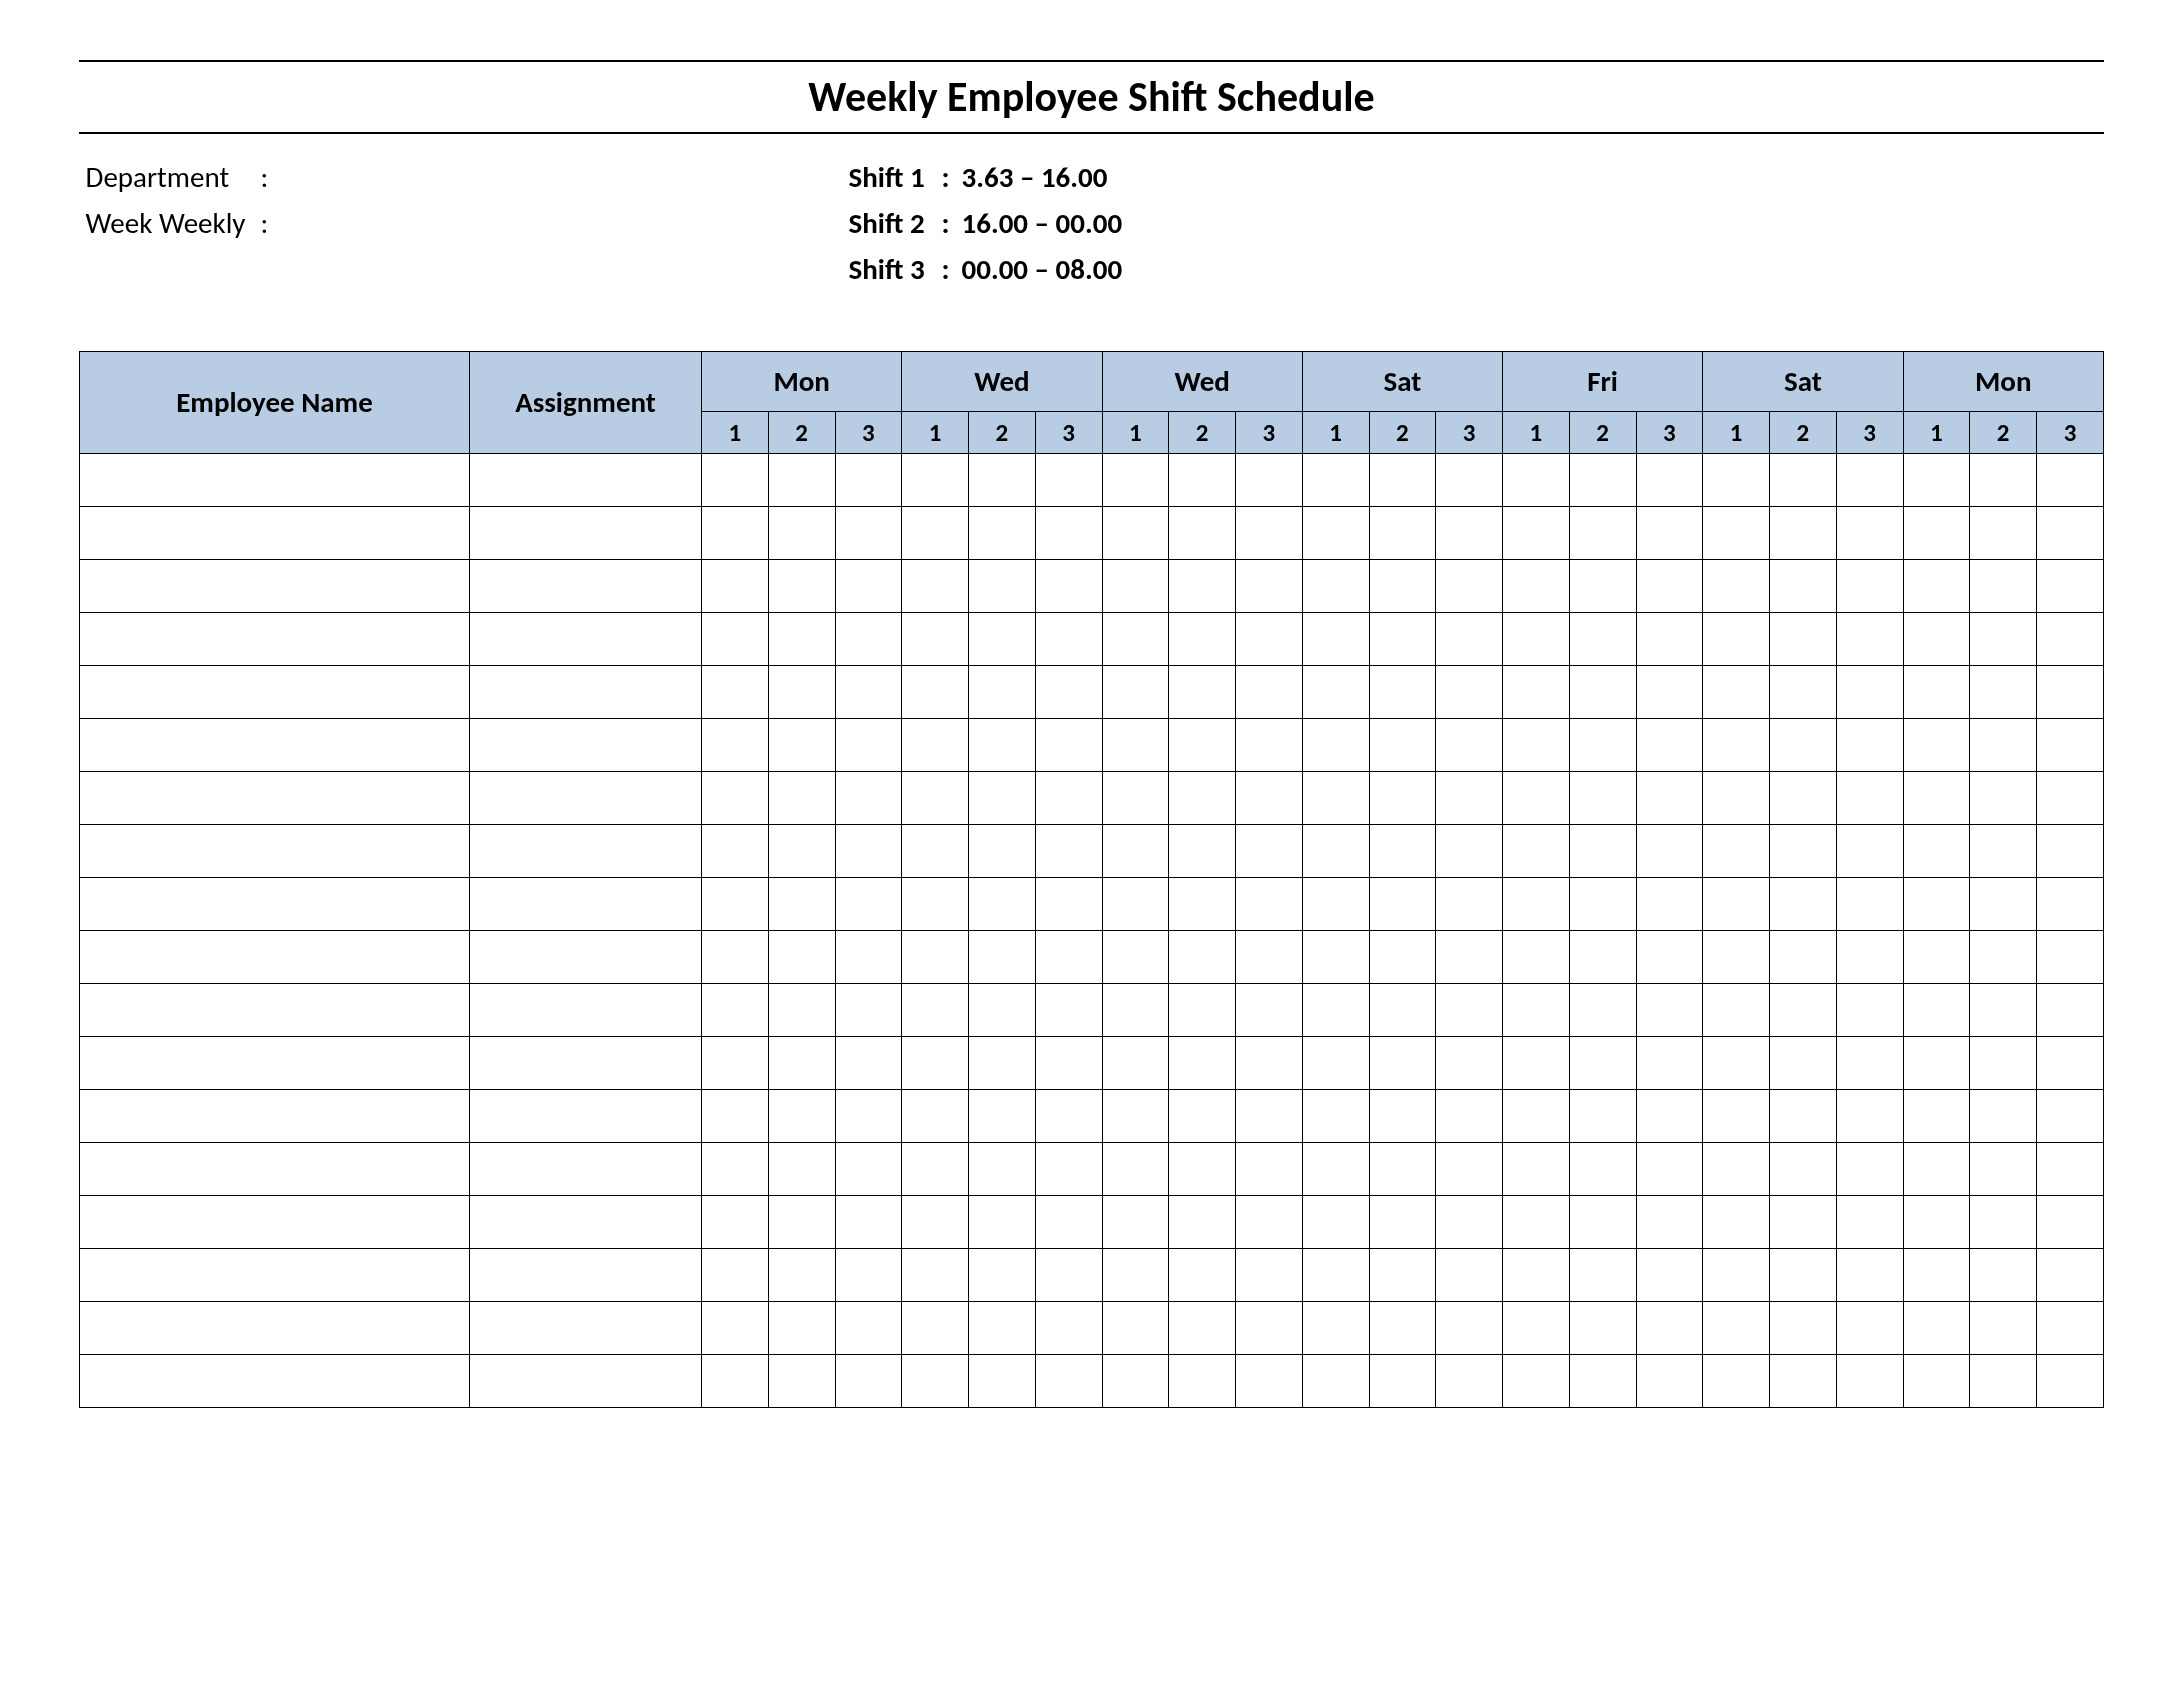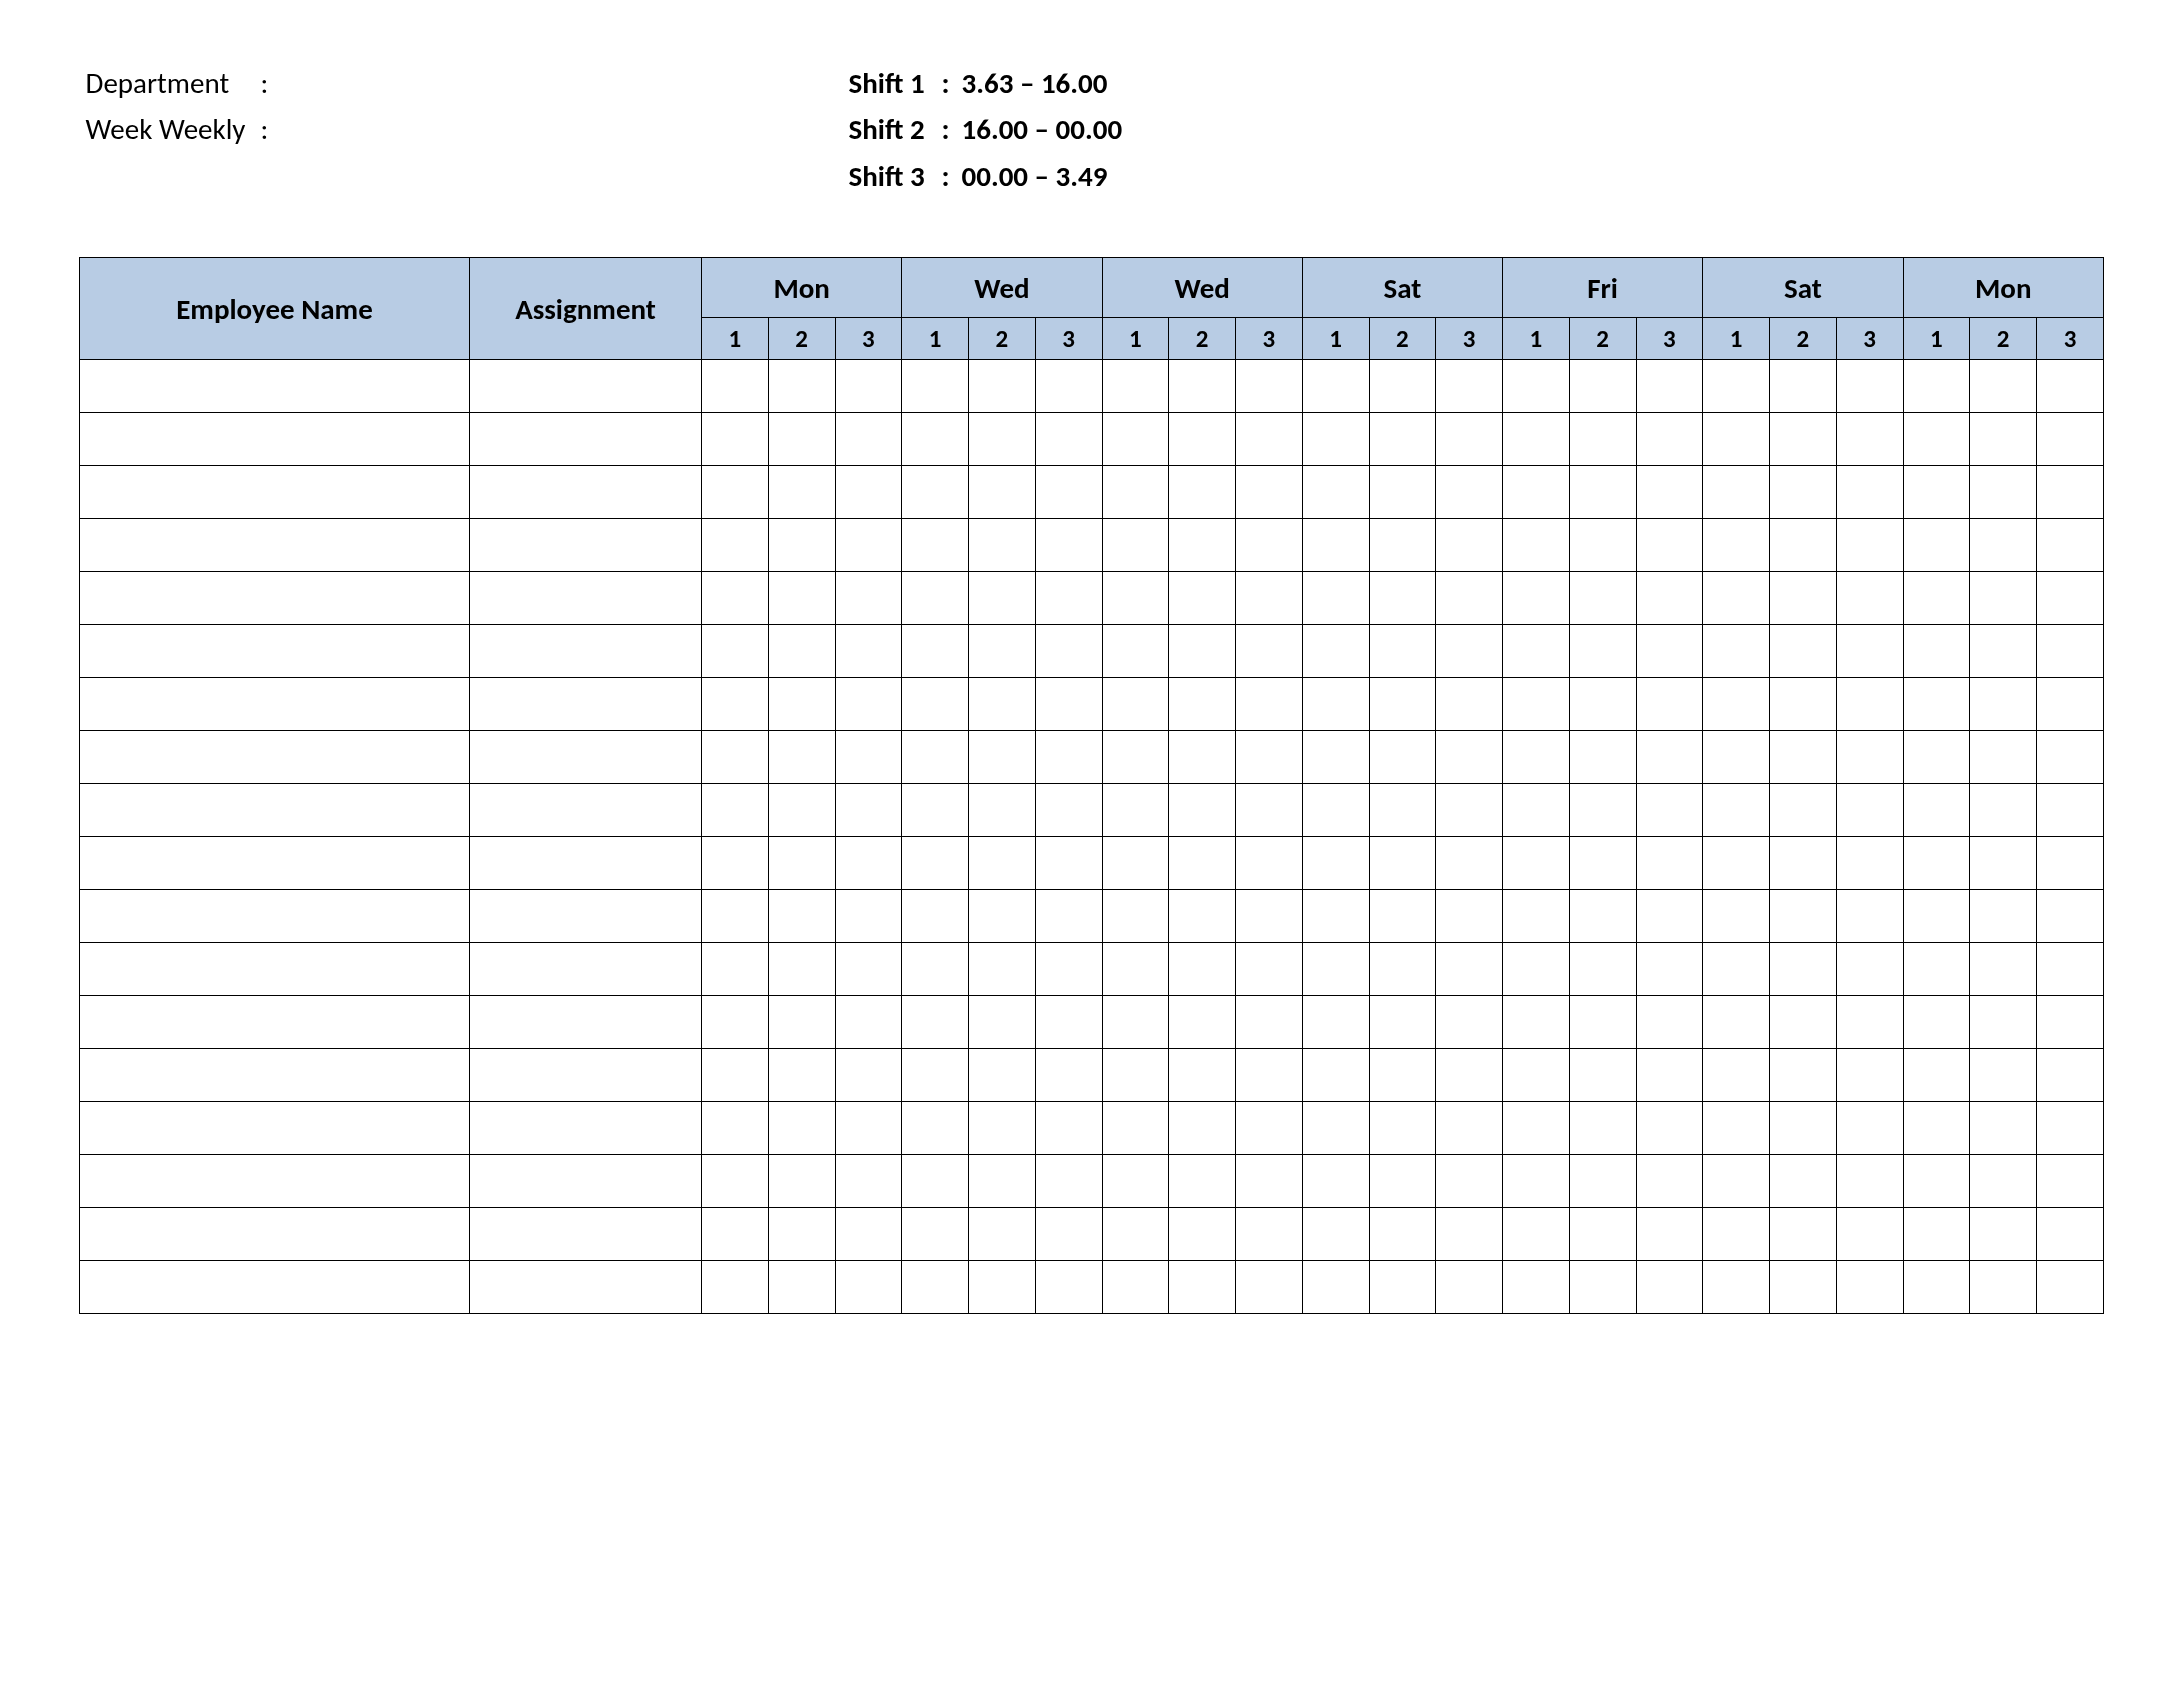--- a/index.html
+++ b/index.html
@@ -91,20 +91,23 @@
     table.schedule tbody td {
       height: 53px;
       background: #fff;
     }
   </style>
 </head>
 <body>
 
 <div class="page">
 
+  <div class="title-block">
+    <h1>Weekly Employee Shift Schedule</h1>
+  </div>
 
   <div class="info-row">
     <div class="info-left">
       <div class="field">
         <span class="label">Department</span>
         <span class="colon">:</span>
         <span></span>
       </div>
       <div class="field">
         <span class="label">Week  Weekly</span>
@@ -119,21 +122,21 @@
         <span>3.63  – 16.00</span>
       </div>
       <div class="shift-line">
         <span class="sh-label">Shift 2</span>
         <span class="sh-sep">:</span>
         <span>16.00  – 00.00</span>
       </div>
       <div class="shift-line">
         <span class="sh-label">Shift 3</span>
         <span class="sh-sep">:</span>
-        <span>00.00  – 3.49</span>
+        <span>00.00  – 08.00</span>
       </div>
     </div>
   </div>
 
   <table class="schedule">
     <colgroup id="colgroup">
       <col class="emp-col">
       <col class="asn-col">
     <col class="shift-col">
         <col class="shift-col">

